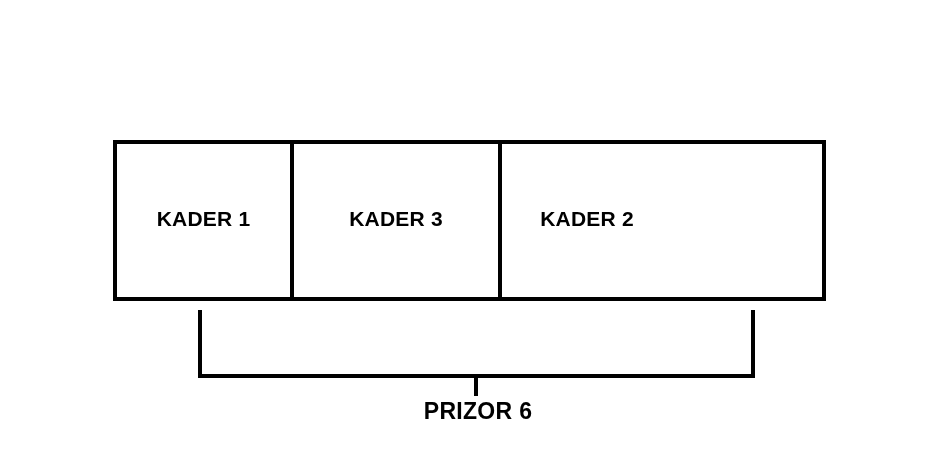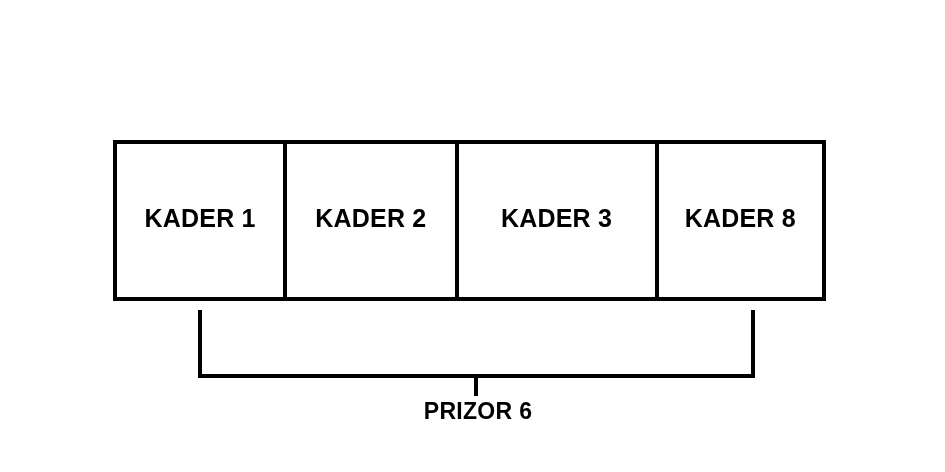--- a/index.html
+++ b/index.html
@@ -46,21 +46,21 @@
   .frame-cell:last-child {
     border-right: none;
   }
   .frame-cell.w1 { width: 177px; }
   .frame-cell.w2 { width: 178px; }
   .frame-cell.w3 { width: 208px; }
   .frame-cell.w4 { width: 170px; }
 
   .frame-label {
     font-family: "Liberation Sans", sans-serif;
-    font-size: 25px;
+    font-size: 21px;
     font-weight: 700;
     letter-spacing: 0.2px;
     color: #000000;
     white-space: nowrap;
     user-select: none;
     
     transform: translateY(-2px);
   }
 
   
@@ -127,30 +127,27 @@
 <body>
 
 <div id="canvas">
 
   <div class="frames-row">
 
     <div class="frame-cell w1">
       <span class="frame-label">KADER 1</span>
     </div>
 
-    <div class="frame-cell w2">
-      <span class="frame-label">KADER 2</span>
-    </div>
 
     <div class="frame-cell w3">
       <span class="frame-label">KADER 3</span>
     </div>
 
     <div class="frame-cell w4">
-      <span class="frame-label">KADER 8</span>
+      <span class="frame-label">KADER 2</span>
     </div>
 
   </div>
 
   <div class="bracket">
     <div class="bracket-stem left"></div>
     <div class="bracket-stem right"></div>
     <div class="bracket-bar"></div>
     <div class="bracket-drop"></div>
   </div>

